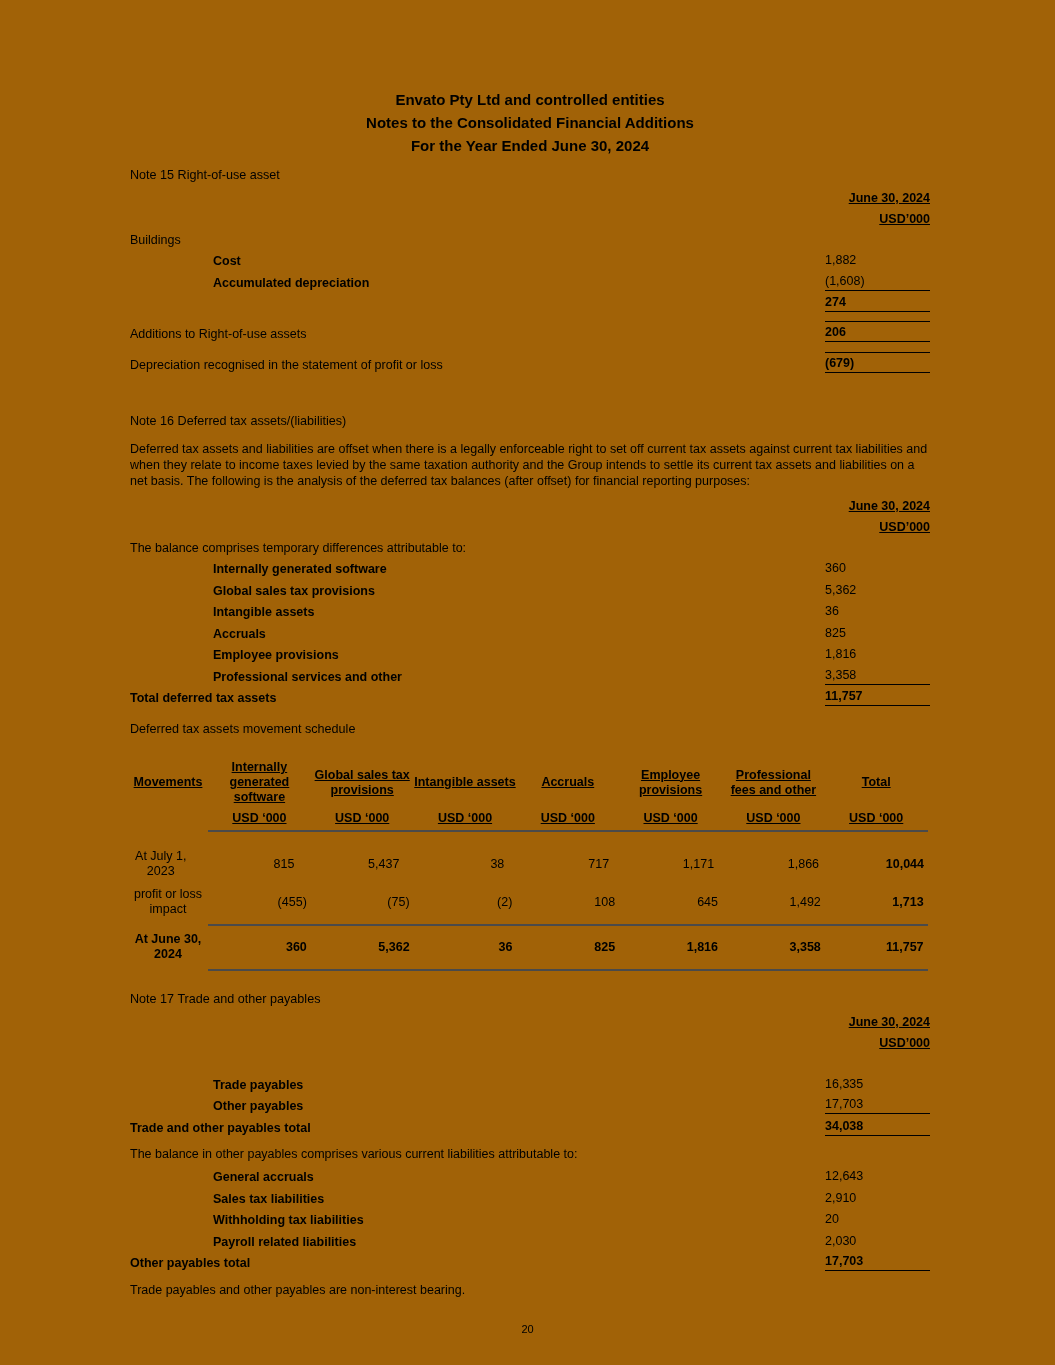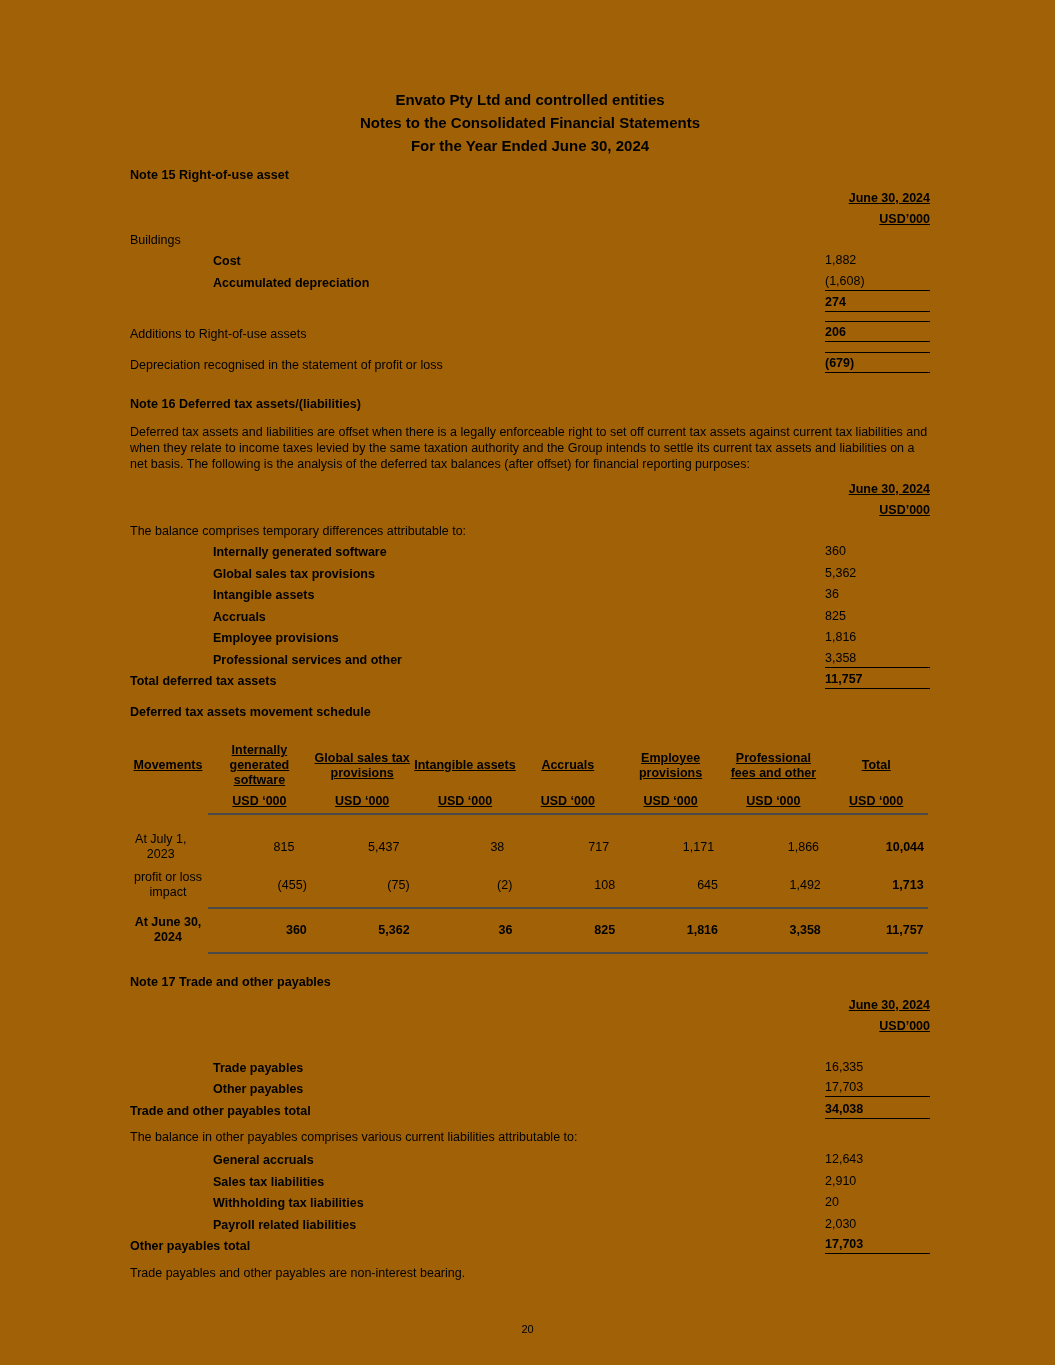--- a/index.html
+++ b/index.html
@@ -13,21 +13,21 @@
     font-size:12.5px;
     color:#000;
     overflow:hidden;
   }
   .content { padding:0 125px 0 130px; }
 
   
   .titles { padding-top:88px; text-align:center; font-weight:bold; font-size:15px; }
   .titles div { line-height:23px; }
 
-  .note-h { font-weight:bold; font-size:12.6px; }
+  .note-h { font-weight:normal; font-size:12.6px; }
 
   
   .rrow { display:flex; justify-content:flex-end; height:21.5px; align-items:flex-end; }
   .hd { font-weight:bold; text-decoration:underline; }
 
   
   .frow { display:flex; justify-content:space-between; align-items:flex-end; height:21.5px; }
   .lbl { flex:1; line-height:15px; }
   .ind { padding-left:83px;font-weight:bold; }
   .amt { width:105px; line-height:15px; padding-bottom:1px; }
@@ -51,21 +51,21 @@
   .footer-page { position:absolute; left:0; right:0; bottom:30px; text-align:center; font-size:11px; }
 </style>
 </head>
 <body>
 
 <div class="page">
   <div class="content">
 
     <div class="titles">
       <div>Envato Pty Ltd and controlled entities</div>
-      <div>Notes to the Consolidated Financial Statements</div>
+      <div>Notes to the Consolidated Financial Additions</div>
       <div>For the Year Ended June 30, 2024</div>
     </div>
 
     <div class="note-h" style="margin-top:11px;">Note 15 Right-of-use asset</div>
 
     <div class="rrow" style="margin-top:1px;">
       <span class="hd">June 30, 2024</span>
     </div>
     <div class="rrow">
       <span class="hd">USD’000</span>
@@ -89,21 +89,21 @@
     </div>
     <div class="frow mt8">
       <div class="lbl">Additions to Right-of-use assets</div>
       <div class="amt b u-top u-bot">206</div>
     </div>
     <div class="frow mt10">
       <div class="lbl">Depreciation recognised in the statement of profit or loss</div>
       <div class="amt b u-top u-bot">(679)</div>
     </div>
 
-    <div class="note-h" style="margin-top:24px;">Note 16 Deferred tax assets/(liabilities)</div>
+    <div class="note-h" style="margin-top:41px;">Note 16 Deferred tax assets/(liabilities)</div>
 
     <div class="para" style="margin-top:13px;">Deferred tax assets and liabilities are offset when there is a legally enforceable right to set off current tax assets against current tax liabilities and when they relate to income taxes levied by the same taxation authority and the Group intends to settle its current tax assets and liabilities on a net basis. The following is the analysis of the deferred tax balances (after offset) for financial reporting purposes:</div>
 
     <div class="rrow" style="margin-top:2px;">
       <span class="hd">June 30, 2024</span>
     </div>
     <div class="rrow">
       <span class="hd">USD’000</span>
     </div>
 

